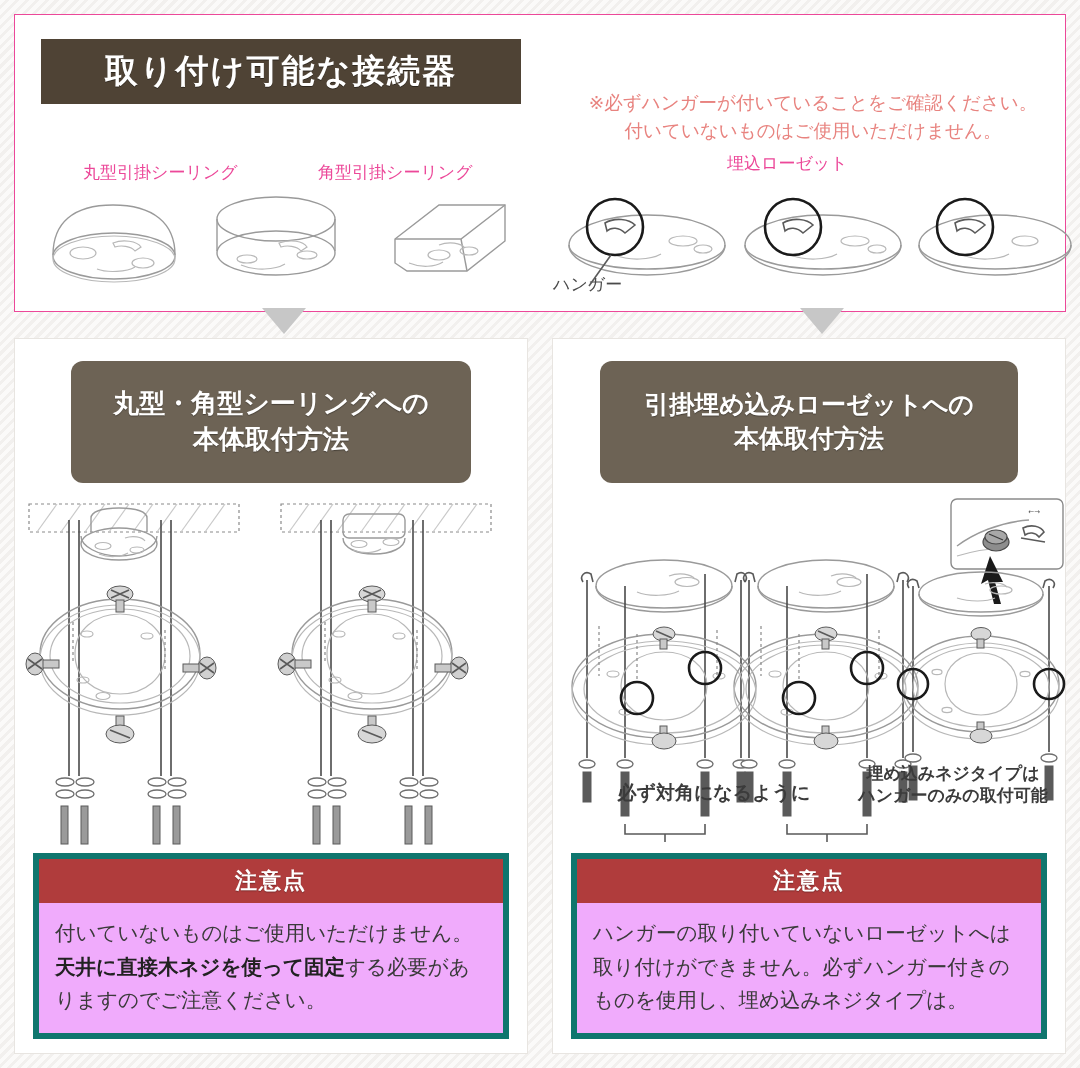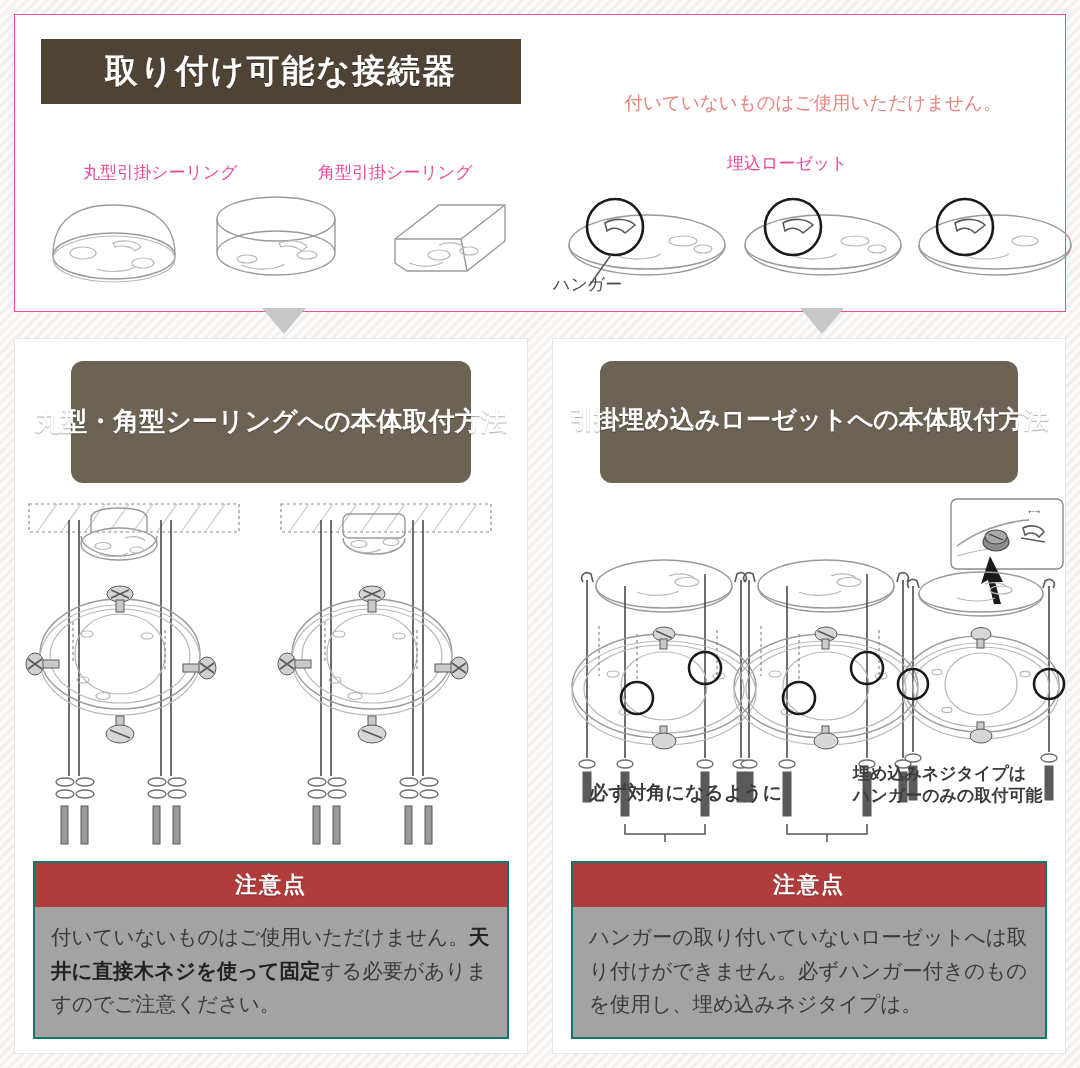--- a/index.html
+++ b/index.html
@@ -54,42 +54,42 @@
   .panel {
     position: absolute; top: 338px; width: 514px; height: 716px;
     background: #ffffff; border: 1px solid #e8e5e1;
   }
   #panel-left { left: 14px; }
   #panel-right { left: 552px; }
 
   .panel-title {
     position: absolute; top: 22px; left: 50%; transform: translateX(-50%);
     width: 400px; min-height: 122px; background: #6d6355; border-radius: 12px;
-    display: flex; flex-direction: row; align-items: center; justify-content: center;
+    display: flex; flex-direction: column; align-items: center; justify-content: center;
     padding: 8px 10px;
   }
-  #panel-right .panel-title { width: 418px; font-family: Liberation Mono, monospace; }
+  #panel-right .panel-title { width: 418px; }
   .panel-title span {
     color: #ffffff; font-size: 26px; font-weight: bold; line-height: 1.38;
     text-align: center; text-shadow: 0 1px 1px rgba(0,0,0,.35);
     white-space: nowrap;
   }
   #panel-right .panel-title span { font-size: 25px; }
 
   .diagram-area { position: absolute; left: 0; top: 155px; width: 100%; height: 350px; }
 
   .note-caption {
-    position: absolute; color: #3b3b3b; font-weight: bold; 
+    position: absolute; color: #3b3b3b; font-weight: bold; text-align: center;
     line-height: 1.3;
   }
 
   
   .caution {
     position: absolute; left: 18px; width: 476px; bottom: 14px;
-    border: 2px solid #0f766e; background: #a3a3a3;
+    border: 6px solid #0f766e; background: #f0abfc;
   }
   .caution-head {
     background: #b03c3c; height: 44px;
     display: flex; align-items: center; justify-content: center;
   }
   .caution-head span {
     color: #ffffff; font-size: 22px; font-weight: bold; letter-spacing: 2px;
     text-shadow: 0 1px 1px rgba(0,0,0,.3);
   }
   .caution-body {
@@ -114,20 +114,21 @@
 
 <div class="stripe-bg"></div>
 
 <div class="top-card">
 
   <div class="banner">
     <span class="banner-text">取り付け可能な接続器</span>
   </div>
 
   <div class="warn">
+    <div>※必ずハンガーが付いていることをご確認ください。</div>
     <div>付いていないものはご使用いただけません。</div>
   </div>
 
   <div class="conn-label" style="left:68px; top:146px;">丸型引掛シーリング</div>
   <div class="conn-label" style="left:303px; top:146px;">角型引掛シーリング</div>
   <div class="conn-label" style="left:712px; top:137px;">埋込ローゼット</div>
 
   <div class="hanger-label">ハンガー</div>
 
   <svg style="position:absolute; left:20px; top:168px;" width="510" height="115" viewBox="0 0 510 115">

